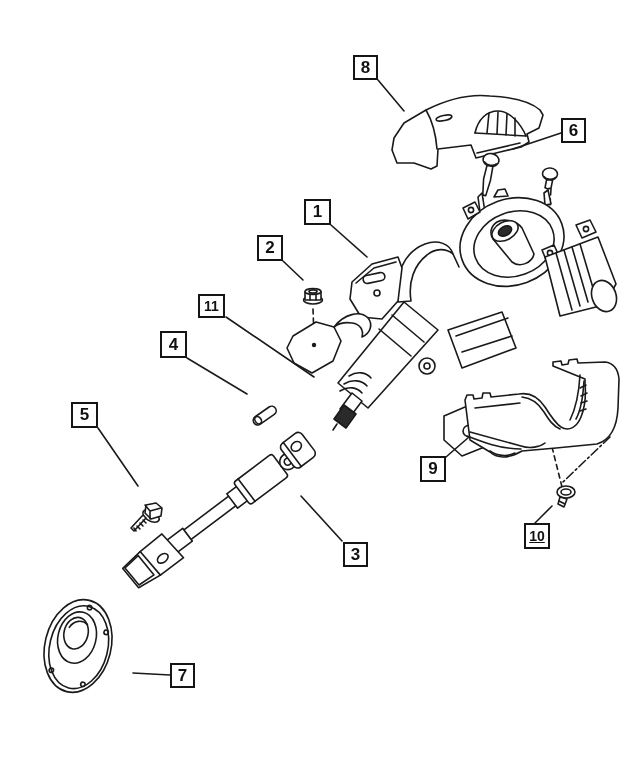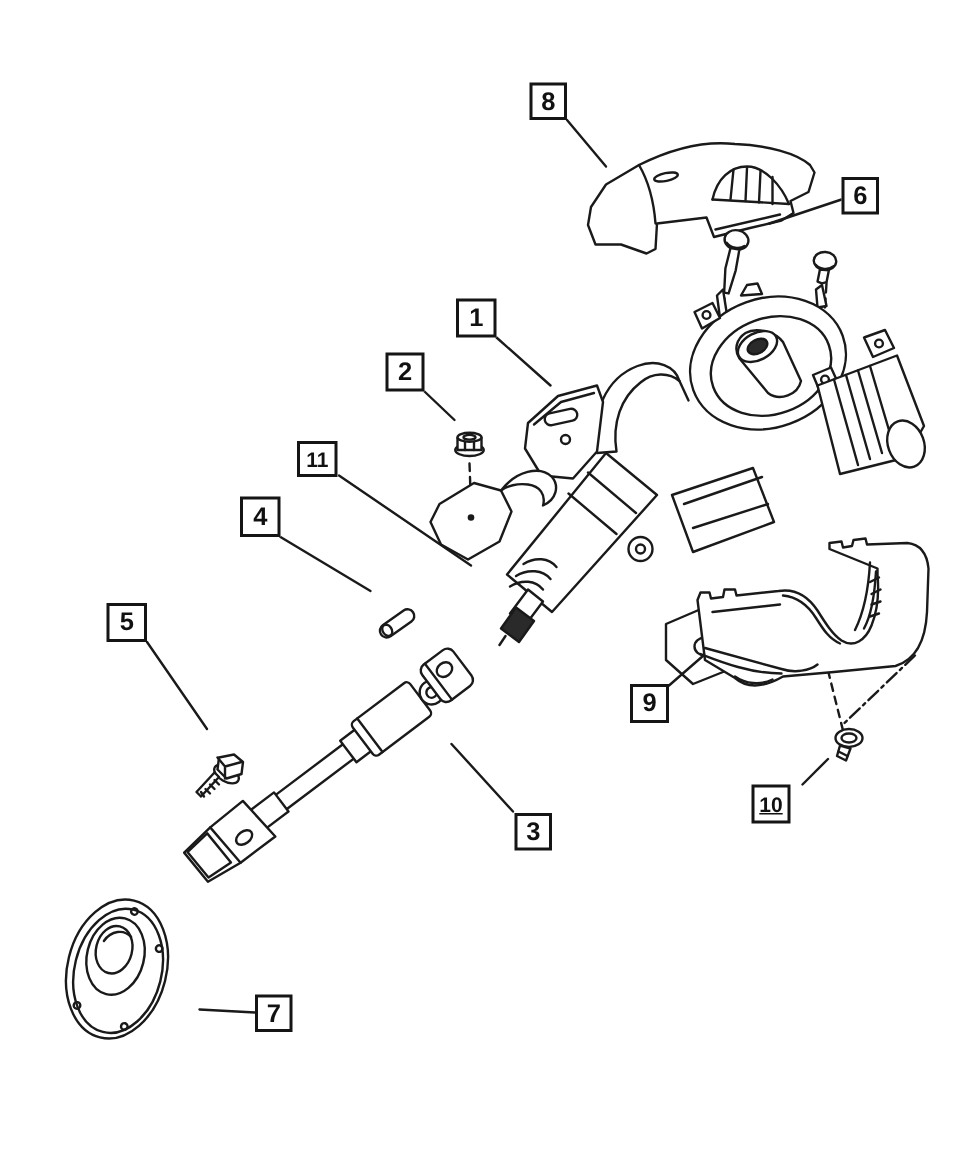--- a/index.html
+++ b/index.html
@@ -194,17 +194,17 @@
 <div id="callout-layer">
       <div class="callout" style="left: 304px; top: 199px; width: 27px; height: 26px; font-size: 17px;">1</div>
       <div class="callout" style="left: 257px; top: 235px; width: 26px; height: 26px; font-size: 17px;">2</div>
       <div class="callout" style="left: 343px; top: 542px; width: 25px; height: 25px; font-size: 17px;">3</div>
       <div class="callout" style="left: 160px; top: 331px; width: 27px; height: 27px; font-size: 17px;">4</div>
       <div class="callout" style="left: 71px; top: 402px; width: 27px; height: 26px; font-size: 17px;">5</div>
       <div class="callout" style="left: 561px; top: 118px; width: 25px; height: 25px; font-size: 17px;">6</div>
       <div class="callout" style="left: 170px; top: 663px; width: 25px; height: 25px; font-size: 17px;">7</div>
       <div class="callout" style="left: 353px; top: 55px; width: 25px; height: 25px; font-size: 17px;">8</div>
       <div class="callout" style="left: 420px; top: 456px; width: 26px; height: 26px; font-size: 17px;">9</div>
-      <div class="callout" style="left: 501px; top: 523px; width: 26px; height: 26px; font-size: 14px; text-decoration: underline;">10</div>
+      <div class="callout" style="left: 524px; top: 523px; width: 26px; height: 26px; font-size: 14px; text-decoration: underline;">10</div>
       <div class="callout" style="left: 198px; top: 294px; width: 27px; height: 24px; font-size: 14px;">11</div>
     </div>
 
 </div>
 
 </body></html>

